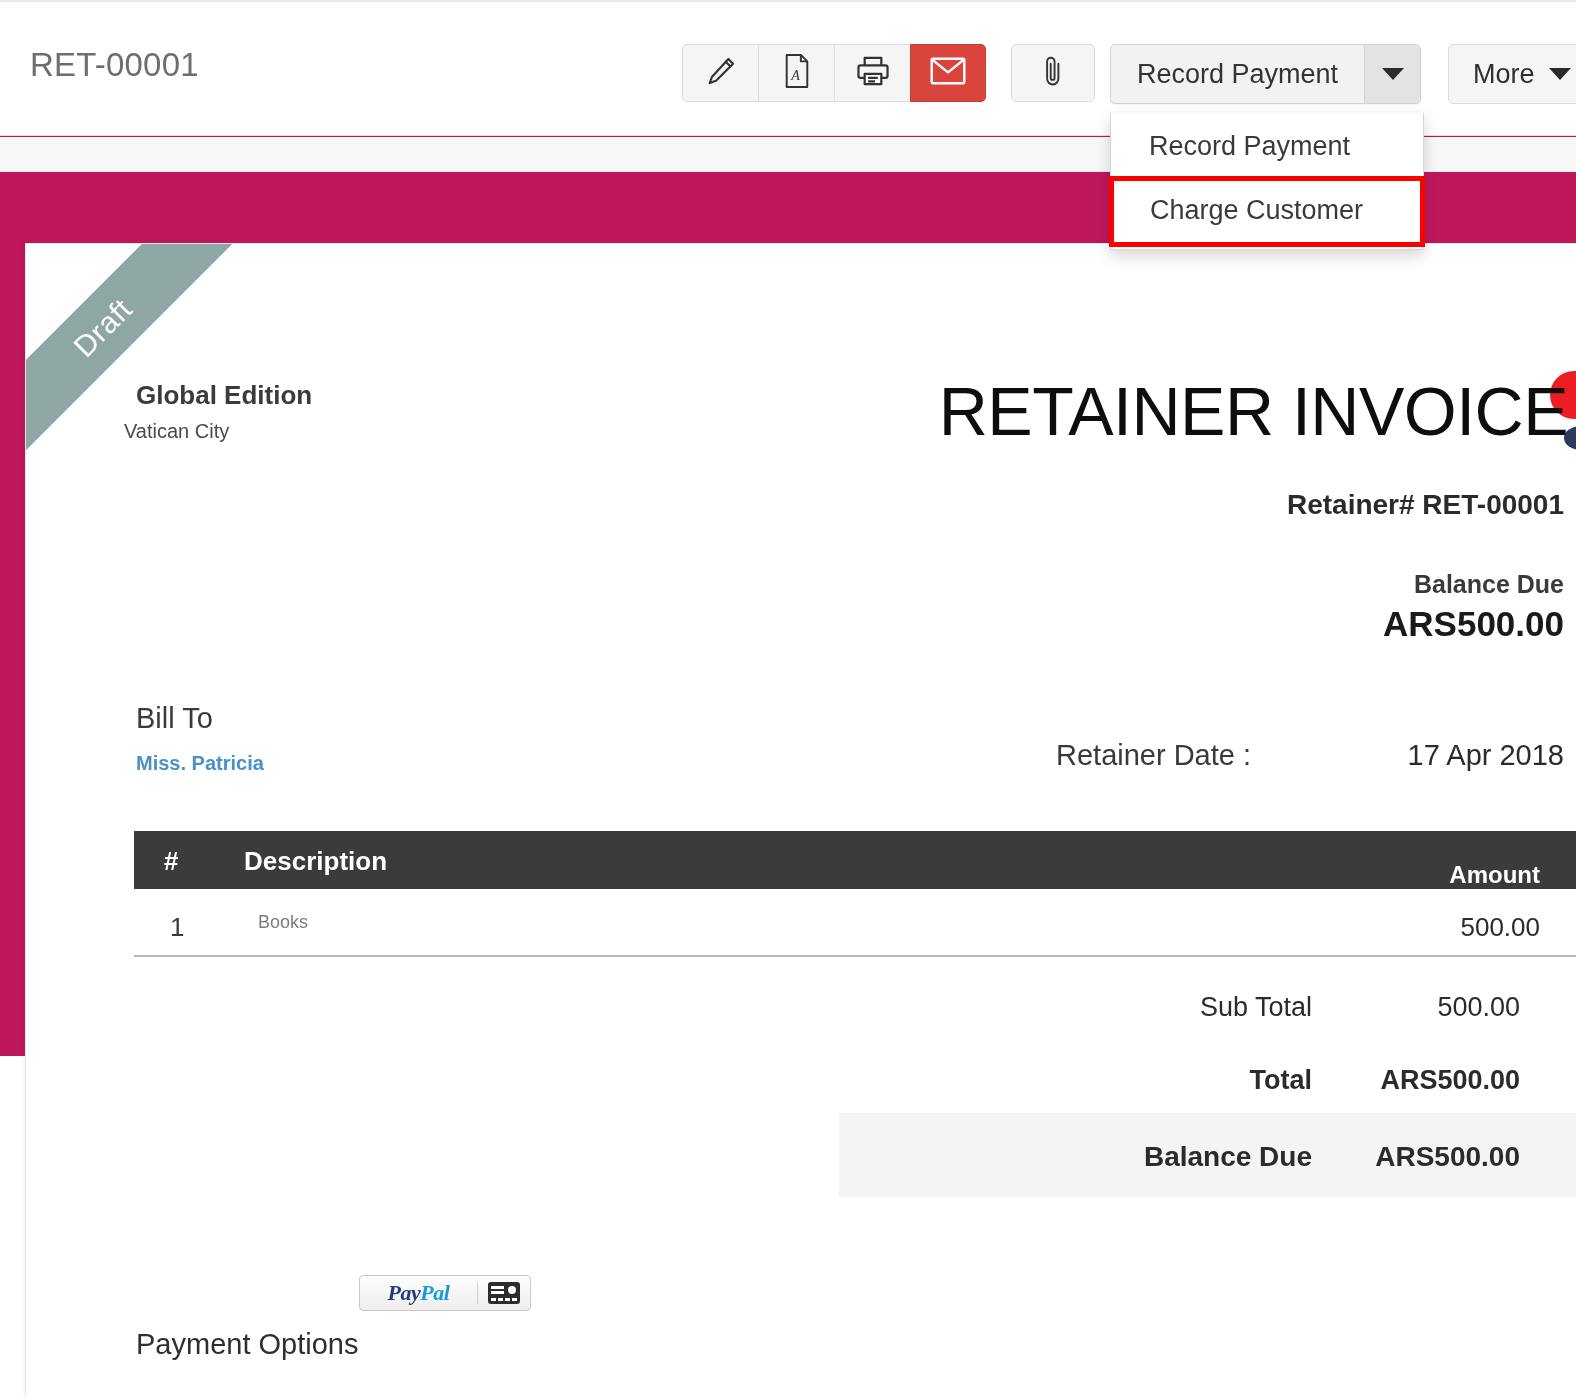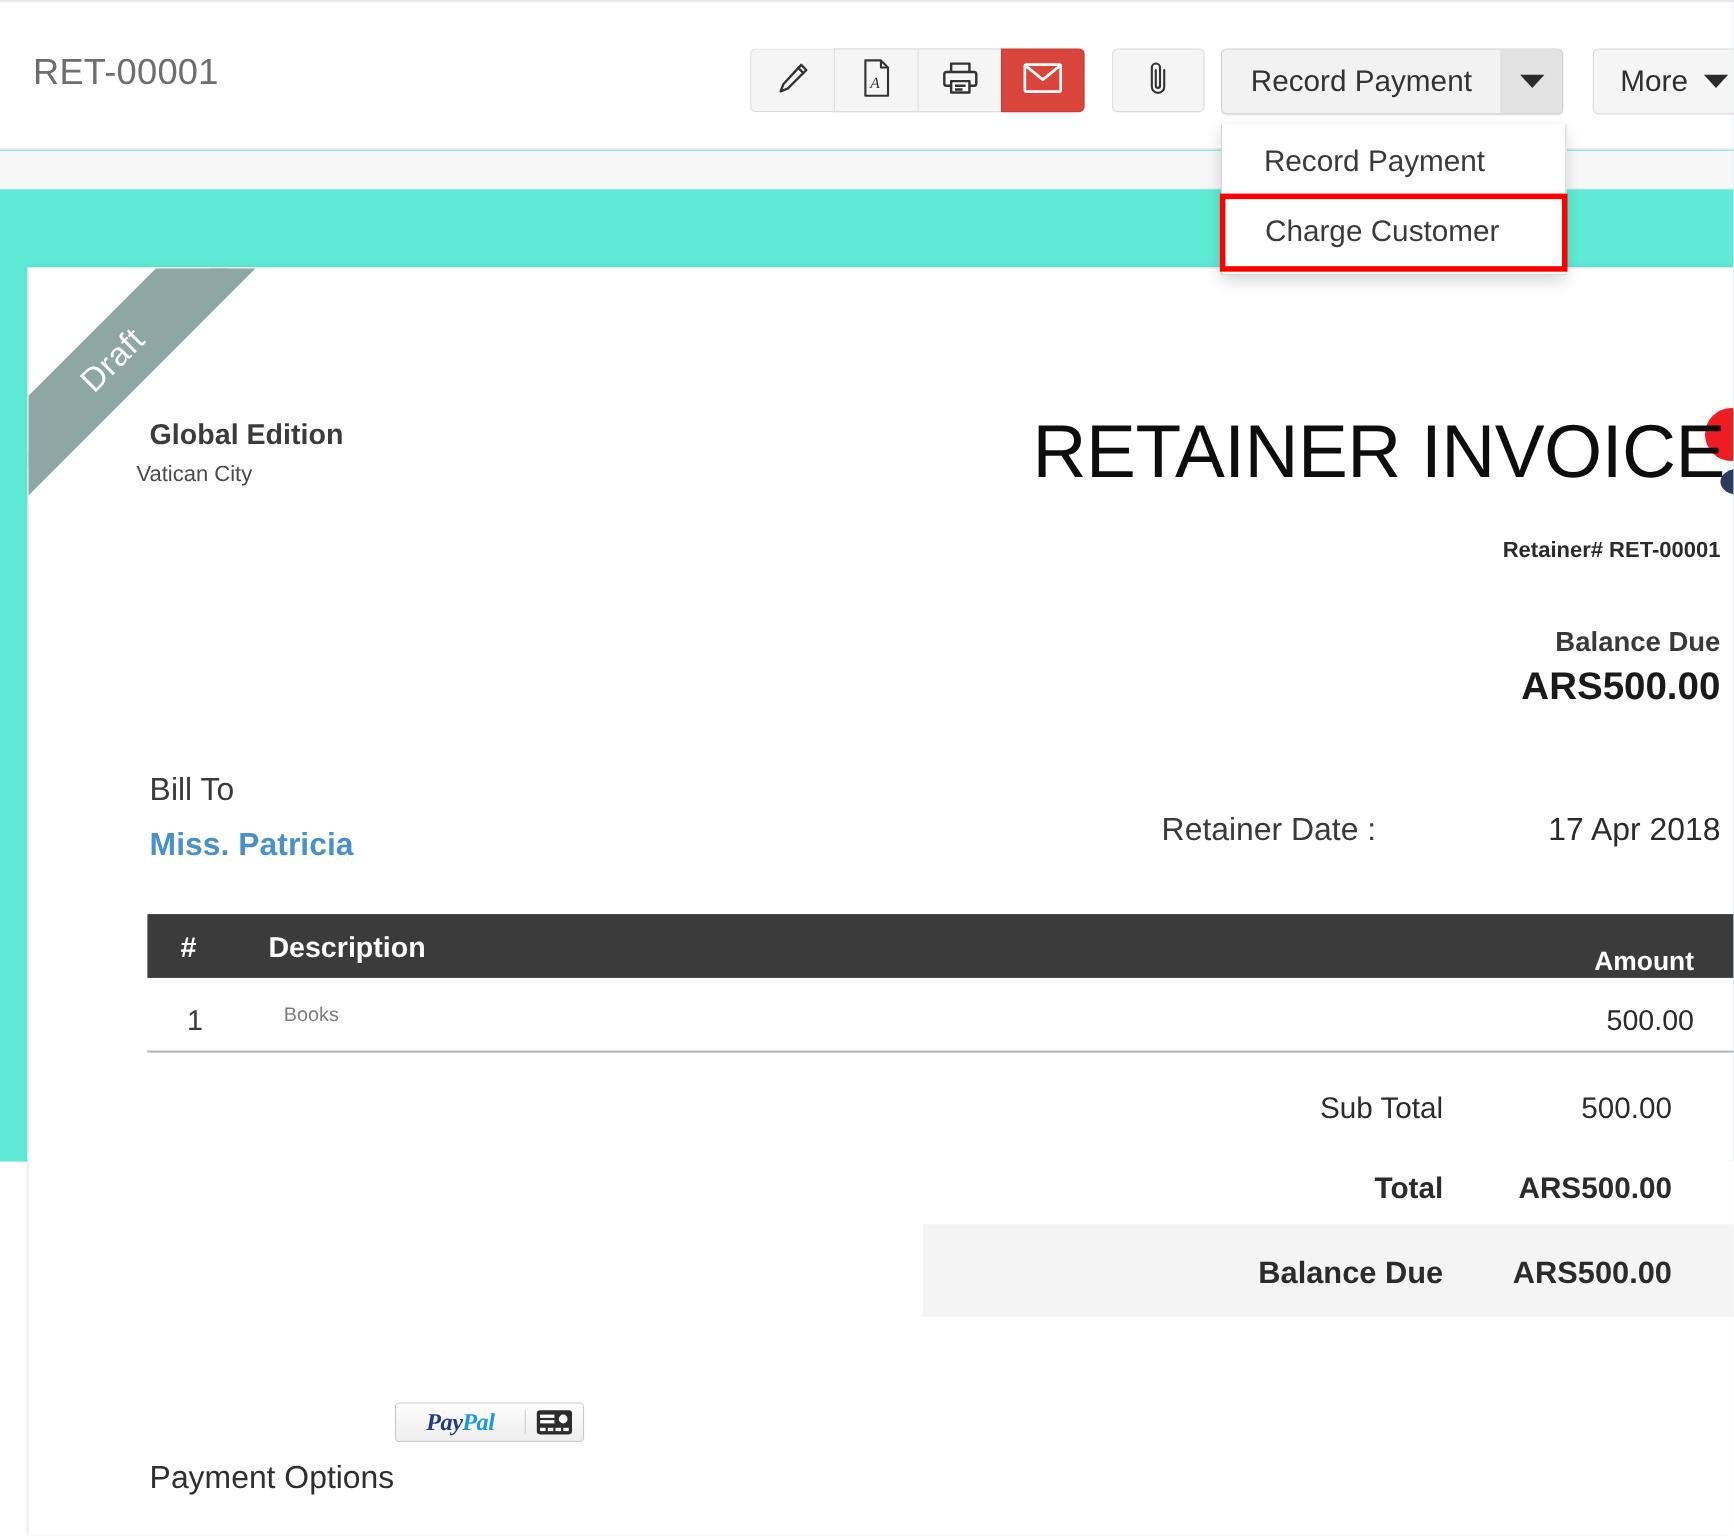--- a/index.html
+++ b/index.html
@@ -10,21 +10,21 @@
     overflow: hidden;
     background: #ffffff;
     font-family: "Liberation Sans", sans-serif;
     -webkit-font-smoothing: antialiased;
   }
 
   #app {
     position: relative;
     width: 1576px;
     height: 1056px;
-    background: #5eead4;
+    background: #be185d;
   }
 
   
   .topbar {
     position: absolute;
     top: 0; left: 0;
     width: 1576px;
     height: 136px;
     background: #ffffff;
     border-top: 2px solid #e9e9e9;
@@ -252,21 +252,21 @@
     right: 8px; top: 128px;
     font-size: 68px;
     font-weight: 300;
     color: #0d0d0d;
     letter-spacing: -0.5px;
     white-space: nowrap;
   }
   .inv-number {
     position: absolute;
     right: 12px; top: 245px;
-    font-size: 20px;
+    font-size: 28px;
     font-weight: bold;
     color: #2b2b2b;
     white-space: nowrap;
   }
   .bal-label-top {
     position: absolute;
     right: 12px; top: 326px;
     font-size: 25px;
     font-weight: bold;
     color: #3a3a3a;
@@ -300,21 +300,21 @@
   
   .billto-label {
     position: absolute;
     left: 110px; top: 458px;
     font-size: 29px;
     color: #3a3a3a;
   }
   .billto-name {
     position: absolute;
     left: 110px; top: 508px;
-    font-size: 29px;
+    font-size: 20px;
     font-weight: bold;
     color: #4b91c9;
     cursor: pointer;
     white-space: nowrap;
   }
 
   .date-label {
     position: absolute;
     left: 1030px; top: 495px;
     font-size: 29px;

